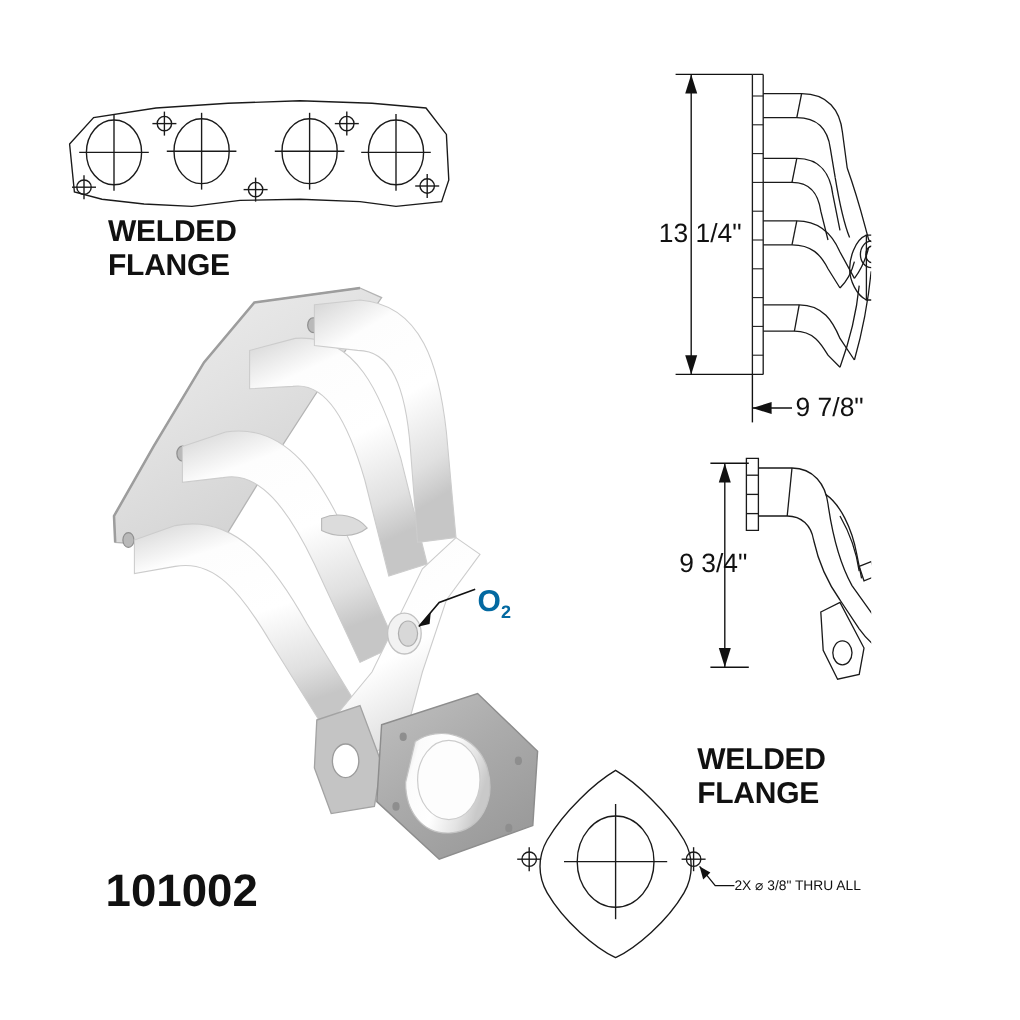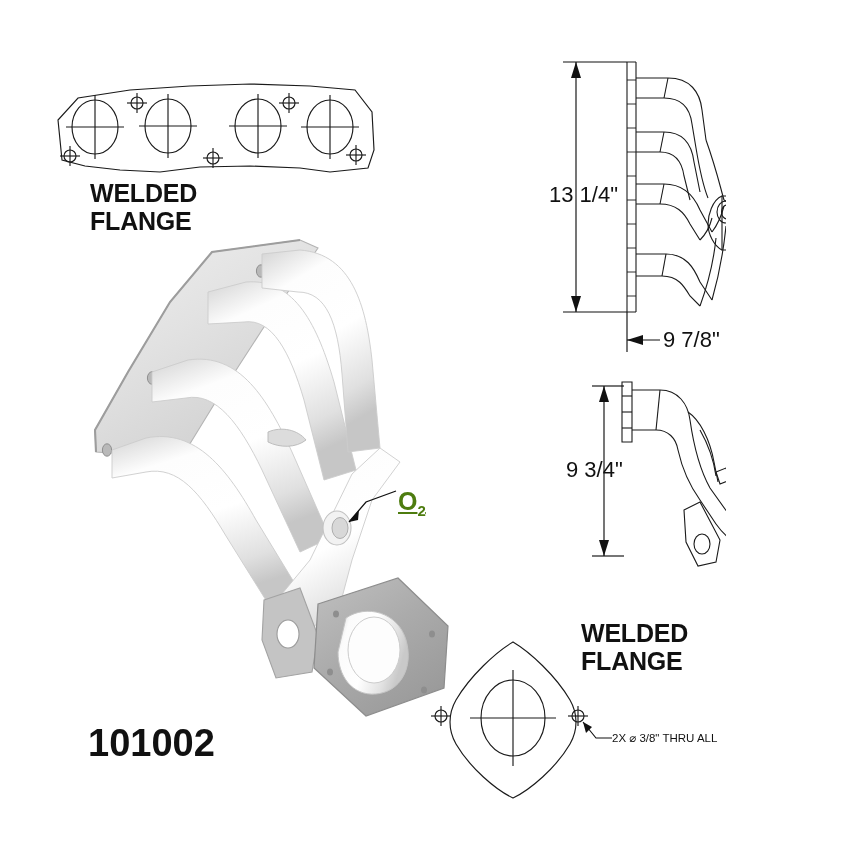--- a/index.html
+++ b/index.html
@@ -6,21 +6,21 @@
   #sheet{
     position:relative;width:682px;height:850px;background:#ffffff;overflow:hidden;
     font-family:"Liberation Sans","DejaVu Sans",sans-serif;
     padding-left:44px;
   }
   .lbl{position:absolute;font-weight:bold;color:#111111;letter-spacing:-0.2px;white-space:pre;line-height:1.06;}
   .lbl-welded{font-size:25px;}
   .lbl-part{font-size:38px;letter-spacing:0px;}
   .lbl-dim{position:absolute;font-size:22px;color:#111;font-weight:normal;white-space:nowrap;}
   .lbl-note{position:absolute;font-size:11.5px;color:#111;font-weight:normal;white-space:nowrap;}
-  .lbl-o2{position:absolute;font-size:25px;font-weight:bold;color:#4d7c0f;white-space:nowrap;text-decoration:underline;}
+  .lbl-o2{position:absolute;font-size:25px;font-weight:bold;color:#0369a1;white-space:nowrap;}
   .lbl-o2 sub{font-size:15px;font-weight:bold;}
   svg{display:block;position:absolute;top:0;left:0;overflow:visible;}
 </style>
 </head>
 <body>
 
 <div id="sheet">
 
   <svg width="850" height="850">
     <g fill="none" stroke="#1a1a1a" stroke-width="1.15">

